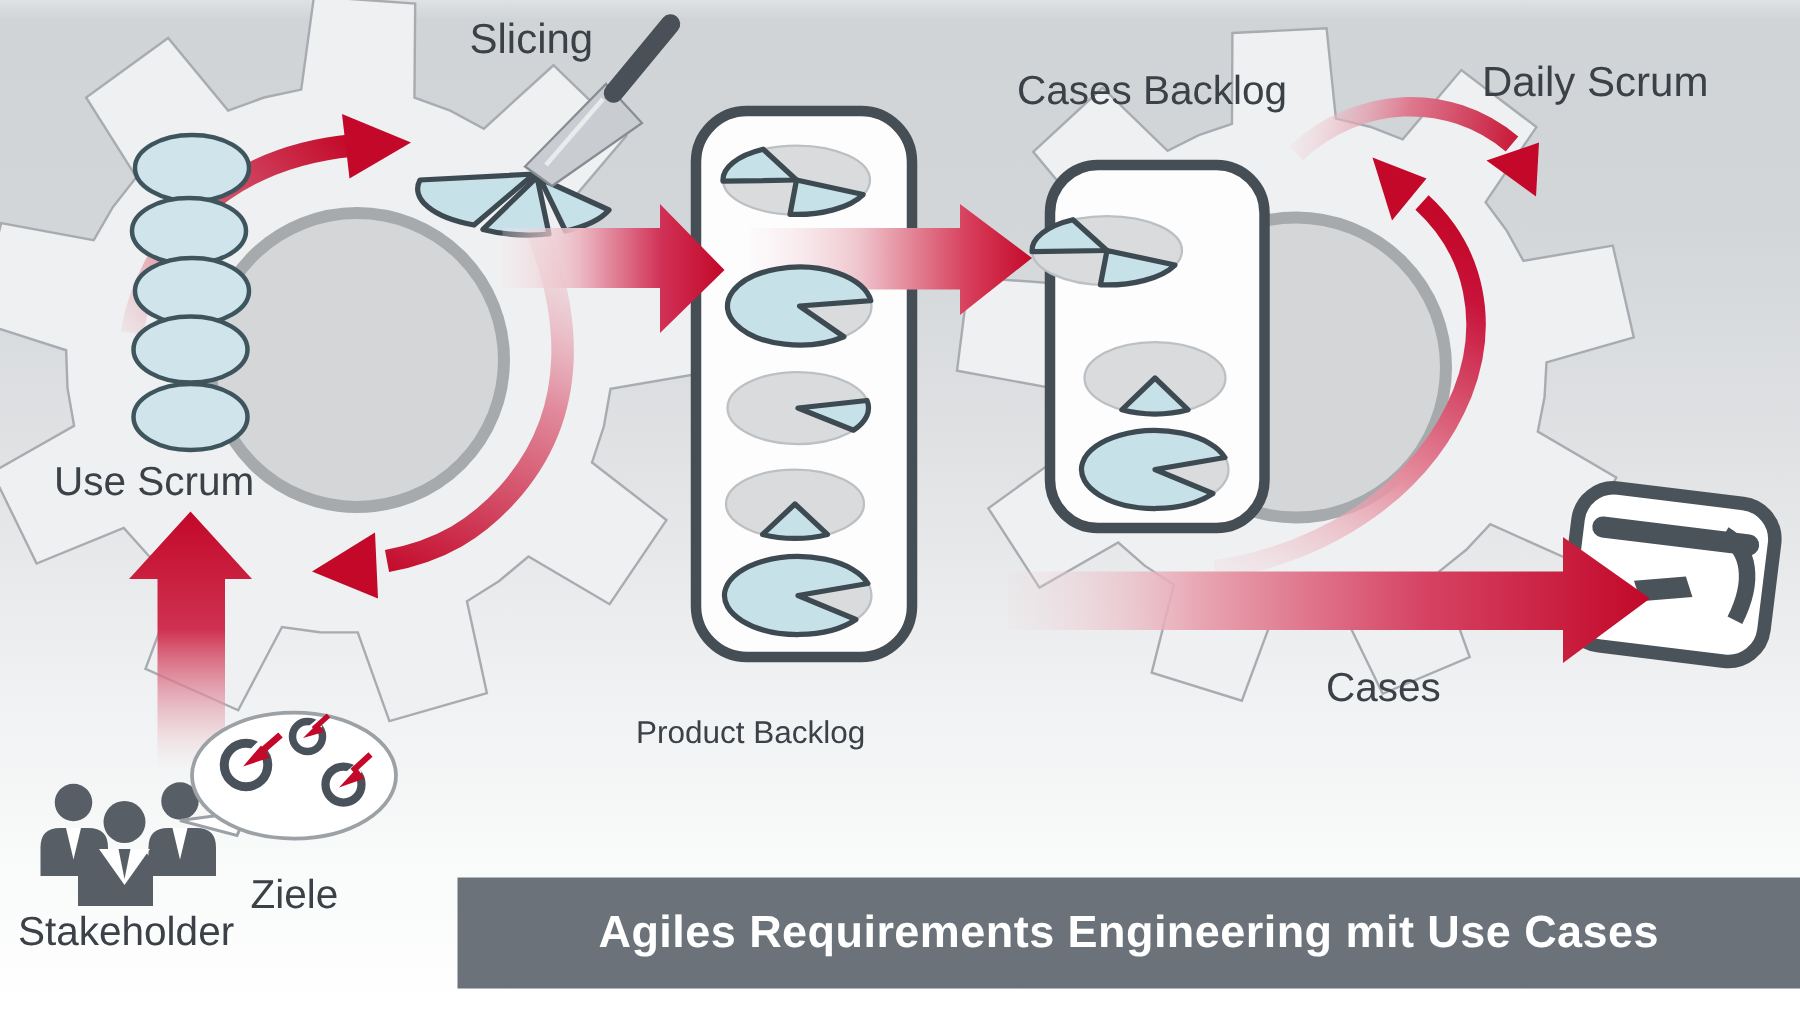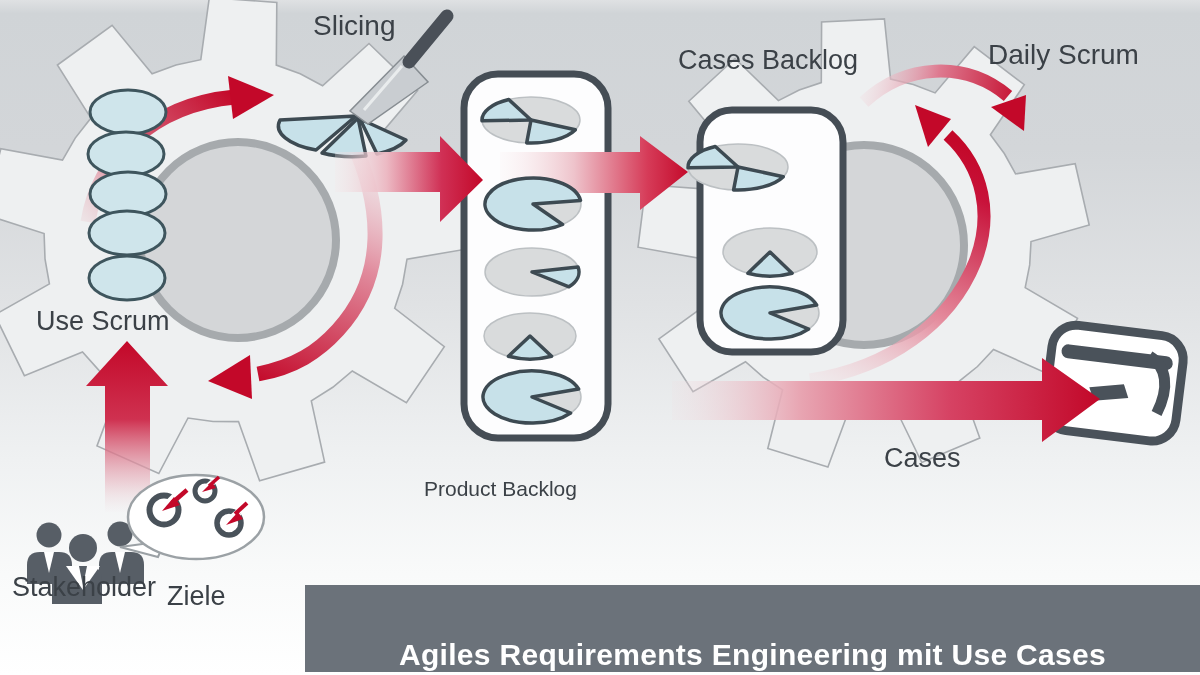--- a/index.html
+++ b/index.html
@@ -1,22 +1,22 @@
 <!DOCTYPE html>
 <html><head>
 <meta charset="utf-8">
 <style>
   html,body{margin:0;padding:0;}
   body{width:1200px;height:675px;overflow:hidden;font-family:"Liberation Sans","DejaVu Sans",sans-serif;}
   .stage{position:relative;width:1200px;height:675px;
     background:linear-gradient(180deg,#dfe1e3 0%,#d0d4d7 2%,#d3d6d9 22%,#e0e2e4 45%,#eff1f2 68%,#f9fafa 85%,#ffffff 100%);}
   .stage svg{position:absolute;left:0;top:0;}
   .lbl{position:absolute;color:#3b4147;font-weight:normal;white-space:nowrap;}
-  .banner{position:absolute;left:305px;top:585px;width:895px;height:87px;background:#6b727a;
-    display:flex;align-items:flex-end;justify-content:center;}
+  .banner{position:absolute;left:305px;top:585px;width:895px;height:74px;background:#6b727a;
+    display:flex;align-items:center;justify-content:center;}
   .banner span{color:#ffffff;font-size:30px;font-weight:bold;letter-spacing:.3px;}
   .pi{line-height:1.1;}
 </style>
 </head>
 <body>
 
 <div class="stage">
 <svg width="1200" height="675" viewBox="0 0 1200 675">
   <defs>
     <linearGradient id="gA1" gradientUnits="userSpaceOnUse" x1="335" y1="172" x2="483" y2="172">
@@ -210,19 +210,19 @@
 </svg>
 
 <div class="lbl" style="left:313px;top:10px;font-size:28px;">Slicing</div>
 <div class="lbl" style="left:36px;top:306px;font-size:27px;">Use Scrum</div>
 <div class="lbl" style="left:424px;top:477px;font-size:21px;">Product Backlog</div>
 <div class="lbl" style="left:678px;top:45px;font-size:27px;">Cases Backlog</div>
 <div class="lbl" style="left:988px;top:39px;font-size:28px;">Daily Scrum</div>
 <div class="lbl" style="left:884px;top:443px;font-size:27px;">Cases</div>
 <div class="lbl pi" style="left:1038px;top:472px;font-size:27px;">
 </div>
-<div class="lbl" style="left:12px;top:572px;font-size:27px;">Stakeholder</div>
+<div class="lbl" style="left:12px;top:606px;font-size:27px;">Stakeholder</div>
 <div class="lbl" style="left:167px;top:565px;font-size:27px;margin-top:16px;">Ziele</div>
 
 <div class="banner">
   <span>Agiles Requirements Engineering mit Use Cases</span>
 </div>
 </div>
 
 </body></html>

